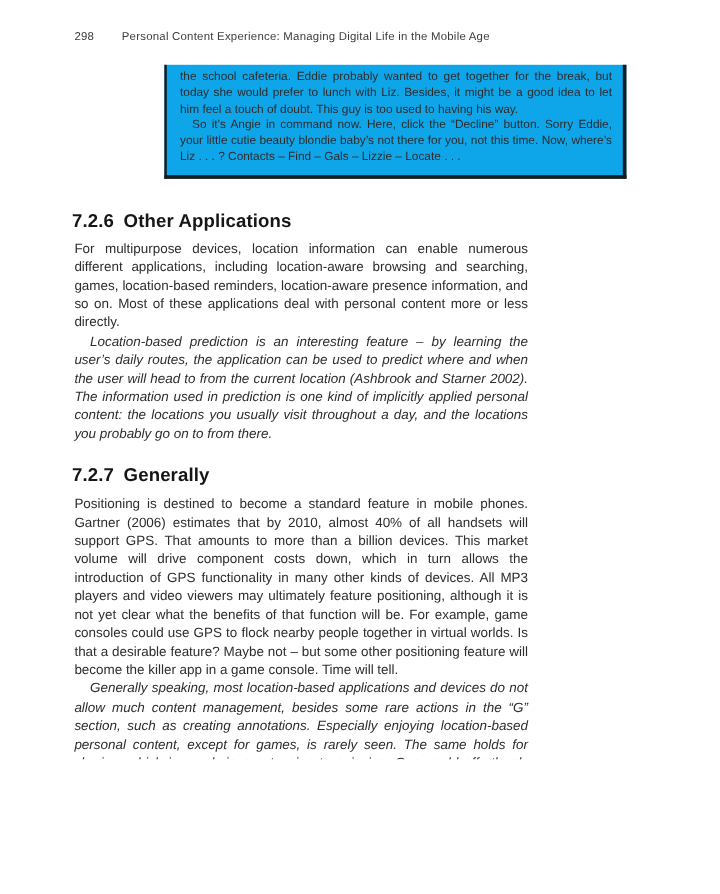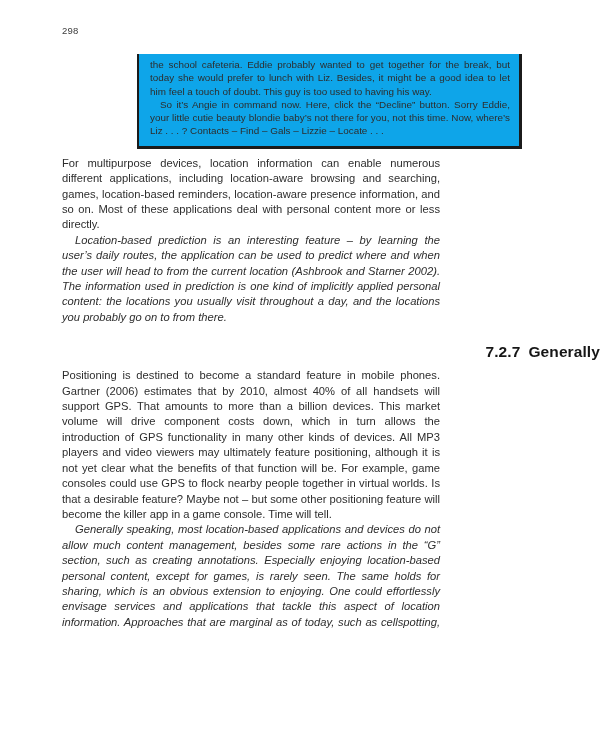--- a/index.html
+++ b/index.html
@@ -42,21 +42,21 @@
   .qpara.indented { text-indent: 10px; }
   .section-heading {
     display: flex;
     margin: 26px 0 0 60px;
     font-weight: bold;
     font-size: 15.5px;
     line-height: 19px;
     color: #161616;
     letter-spacing: 0.1px;
   }
-  .section-heading.second { margin-top: 17px; justify-content: flex-end; }
+  .section-heading.second { margin-top: 17px; }
   .sec-num { width: 43px; flex: 0 0 43px; }
   .section-body {
     margin-left: 62px;
     width: 378px;
   }
   .bpara {
     margin: 7px 0 0 0;
     font-size: 11.2px;
     line-height: 15.4px;
     text-align: justify;
@@ -68,28 +68,33 @@
     font-style: italic;
   }
 </style>
 </head>
 <body>
 
 <div class="page">
 
   <div class="running-header">
     <span>298</span>
+    <span>Personal Content Experience: Managing Digital Life in the Mobile Age</span>
   </div>
 
   <div class="quote-box">
     <p class="qpara">the school cafeteria. Eddie probably wanted to get together for the break, but today she would prefer to lunch with Liz. Besides, it might be a good idea to let him feel a touch of doubt. This guy is too used to having his way.</p>
     <p class="qpara indented">So it’s Angie in command now. Here, click the “Decline” button. Sorry Eddie, your little cutie beauty blondie baby’s not there for you, not this time. Now, where’s Liz . . . ? Contacts – Find – Gals – Lizzie – Locate . . .</p>
   </div>
 
   <div class="section">
+    <div class="section-heading">
+      <span class="sec-num">7.2.6</span>
+      <span class="sec-title">Other Applications</span>
+    </div>
     <div class="section-body">
       <p class="bpara">For multipurpose devices, location information can enable numerous different applications, including location-aware browsing and searching, games, location-based reminders, location-aware presence information, and so on. Most of these applications deal with personal content more or less directly.</p>
       <p class="bpara">Location-based prediction is an interesting feature – by learning the user’s daily routes, the application can be used to predict where and when the user will head to from the current location (Ashbrook and Starner 2002). The information used in prediction is one kind of implicitly applied personal content: the locations you usually visit throughout a day, and the locations you probably go on to from there.</p>
     </div>
   </div>
 
   <div class="section">
     <div class="section-heading second">
       <span class="sec-num">7.2.7</span>
       <span class="sec-title">Generally</span>

